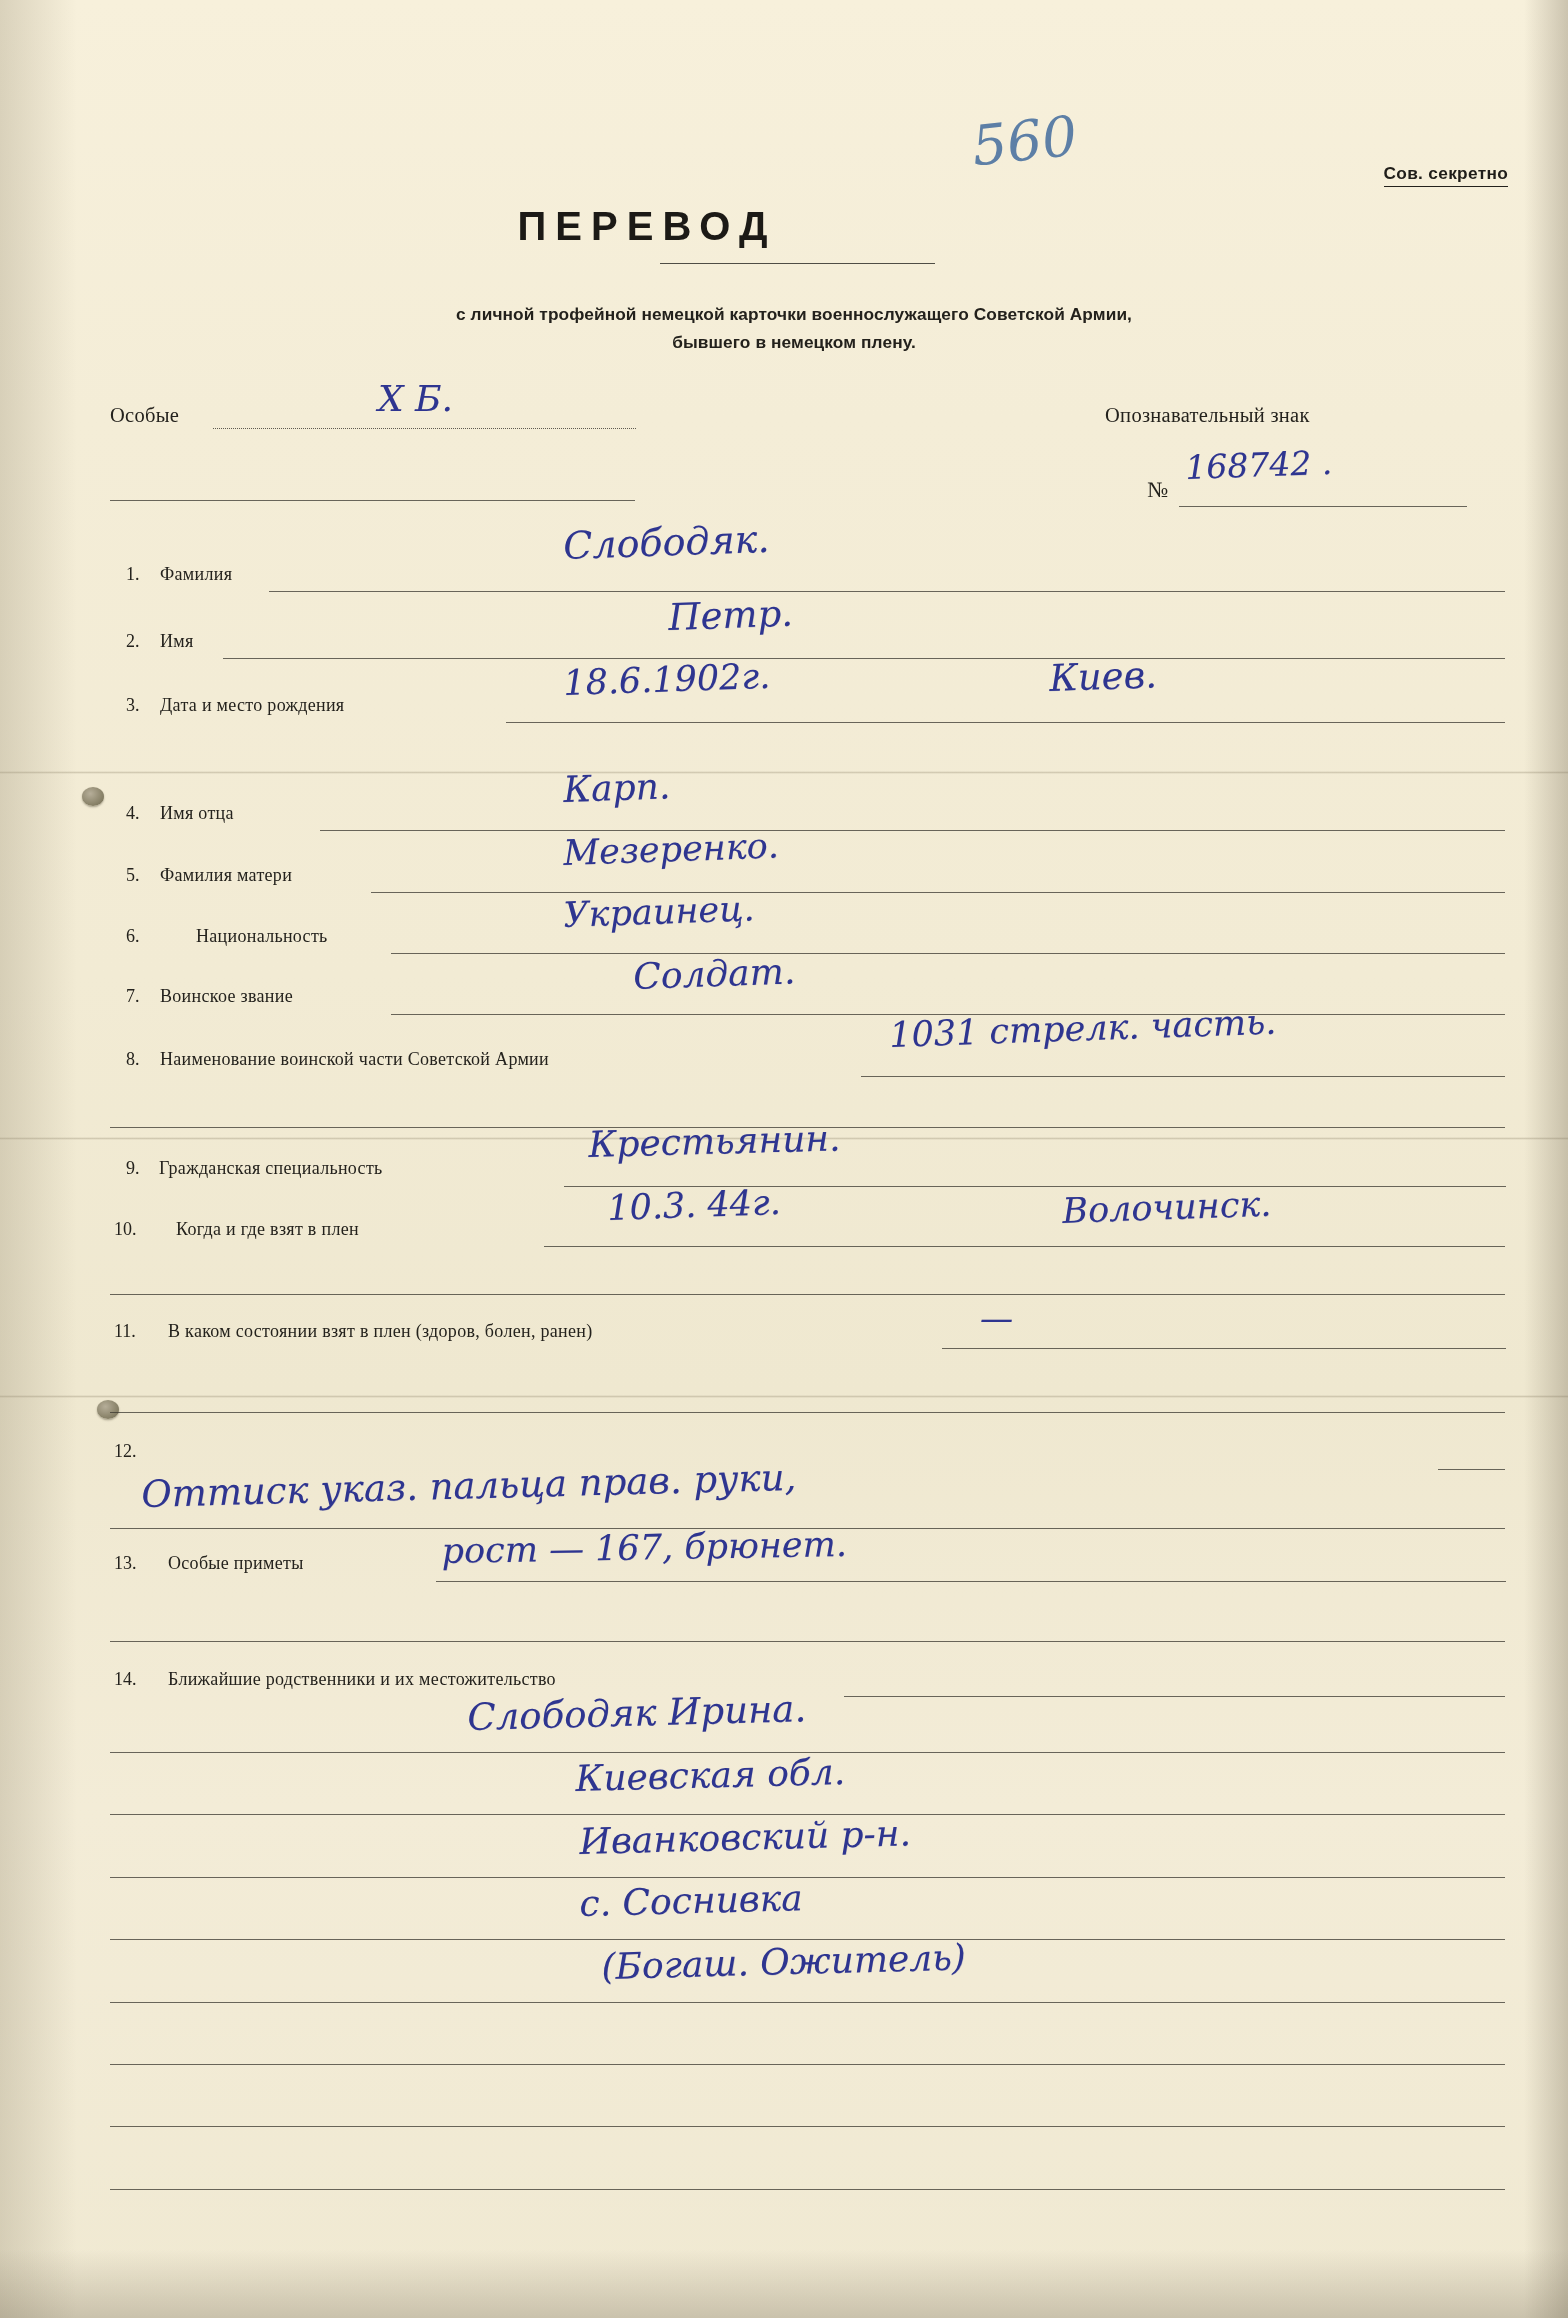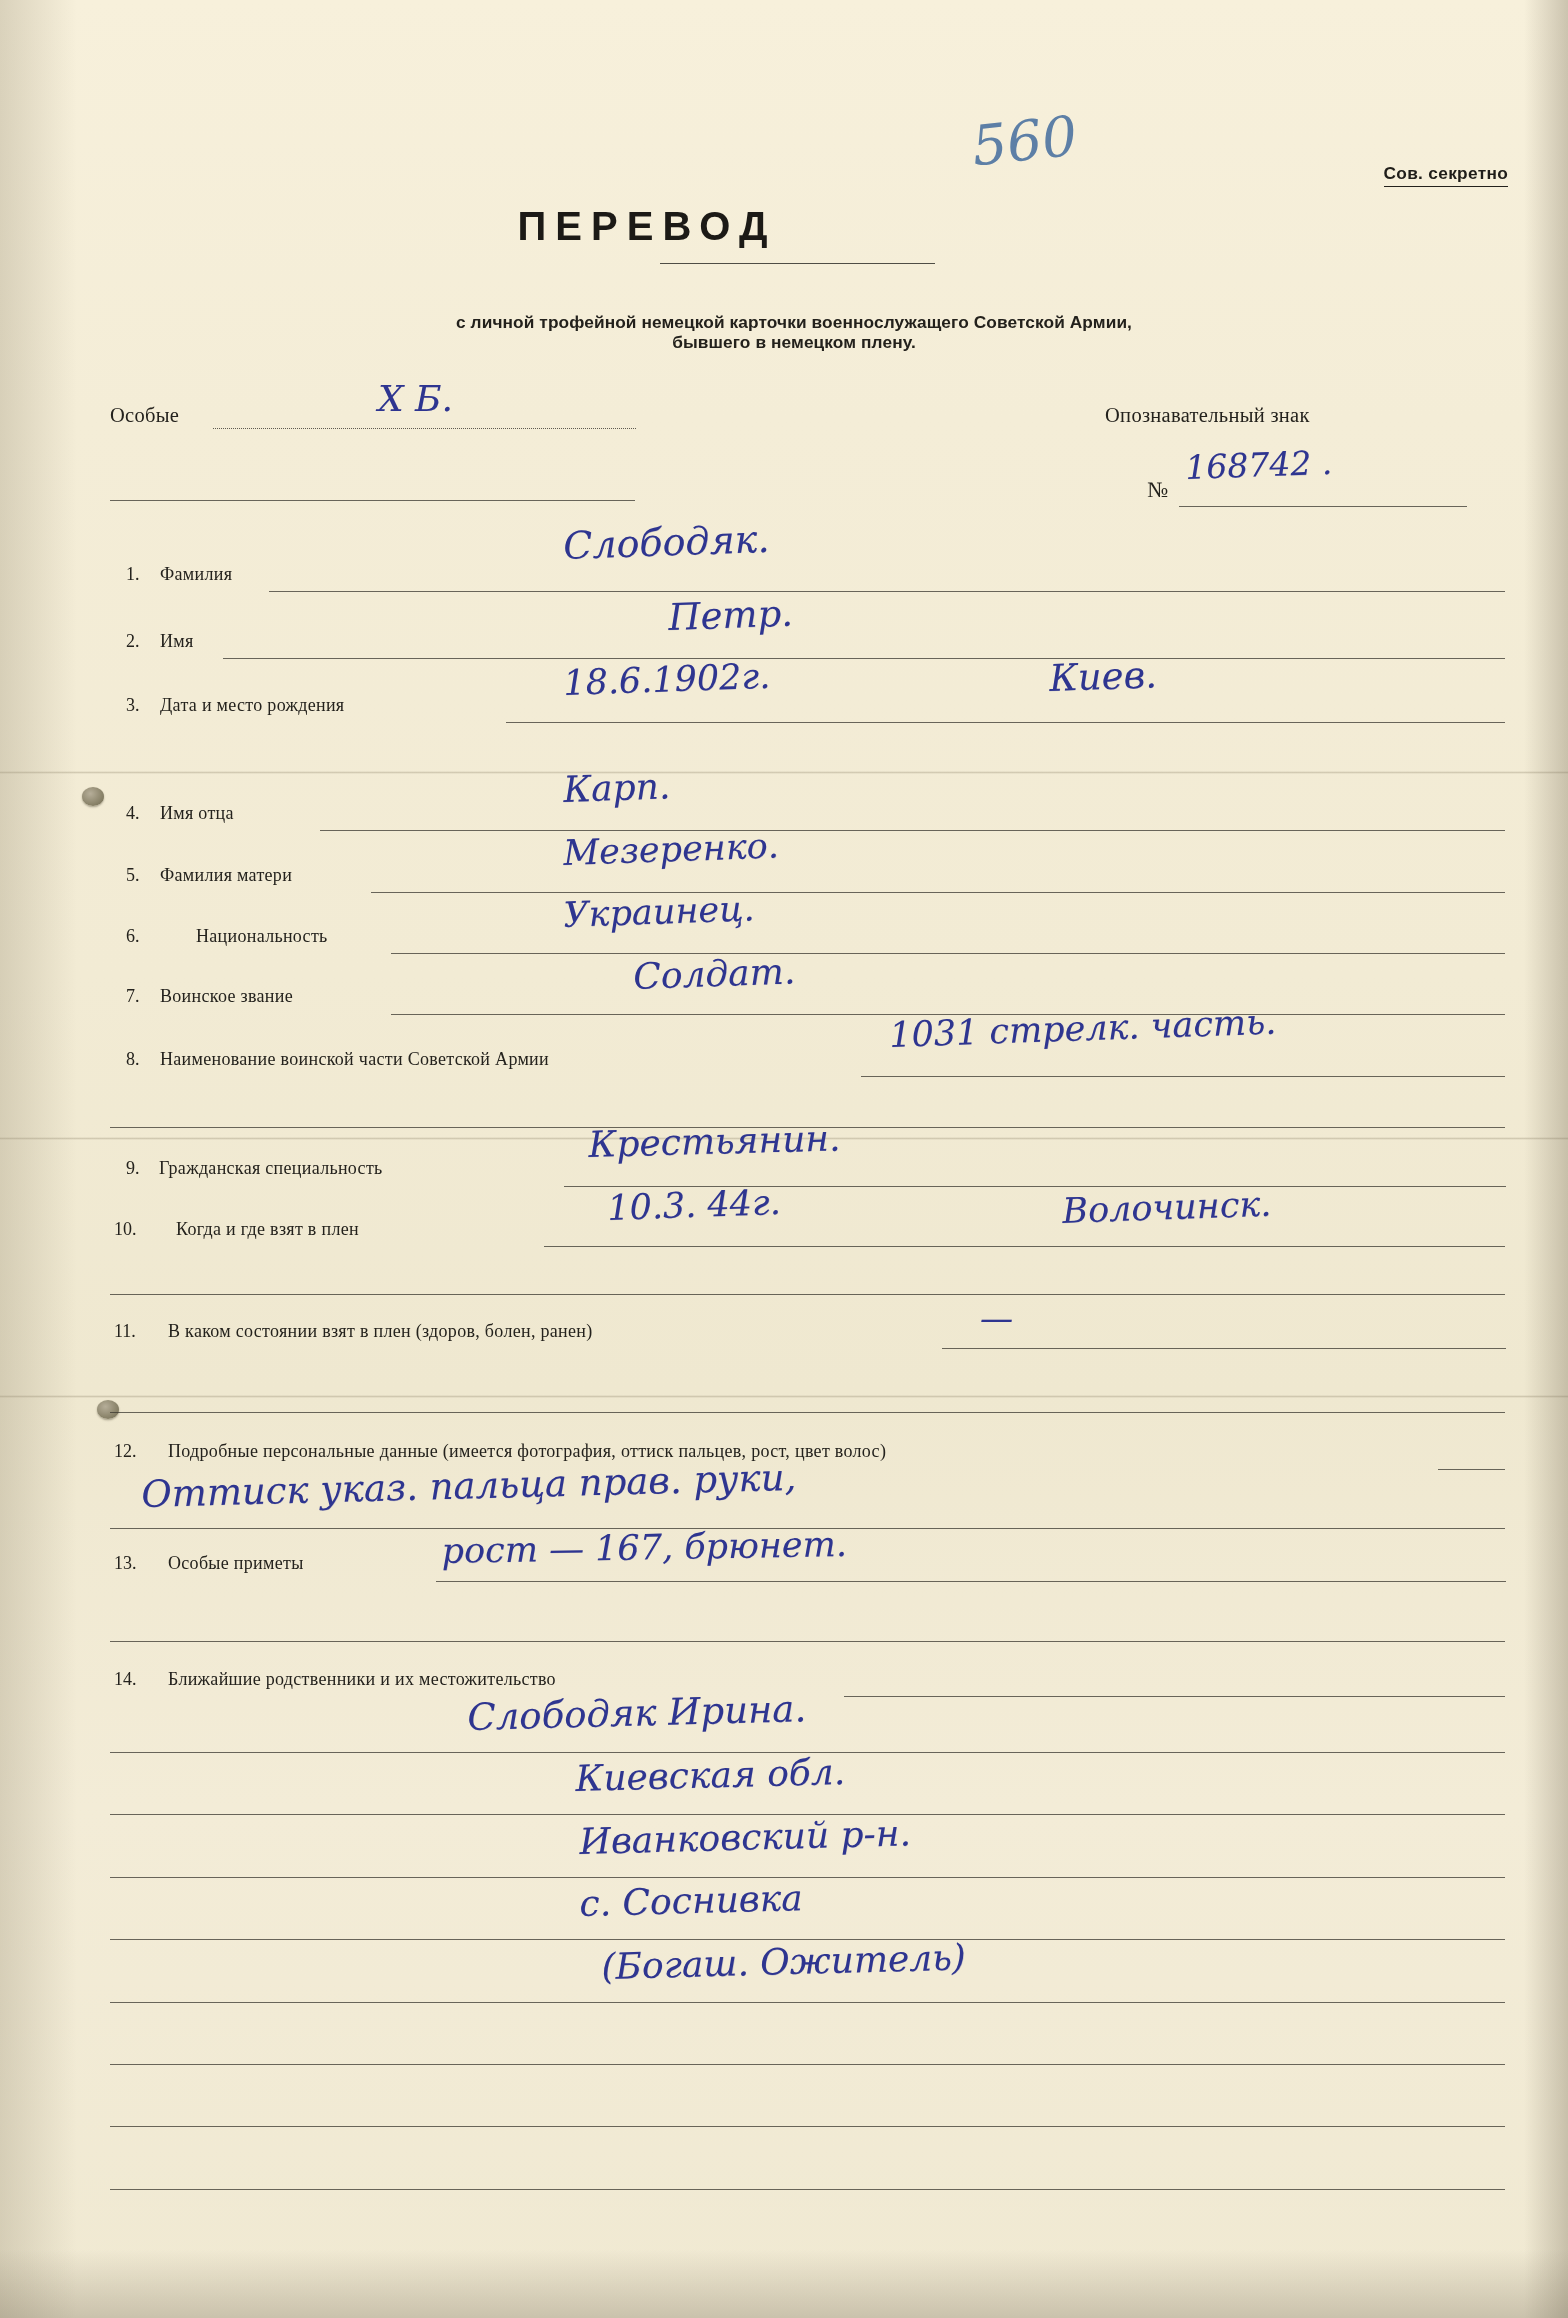--- a/index.html
+++ b/index.html
@@ -156,21 +156,21 @@
     <div class="punch" style="left: 82px; top: 787px;"></div>
     <div class="punch" style="left: 97px; top: 1400px;"></div>
 
     <div class="t secret" style="right: 61px; top: 163px;">Сов. секретно</div>
 
     <div class="hw-pencil" style="left: 972px; top: 109px; font-size: 55px; transform: rotate(-6deg);">560</div>
 
     <div class="t title" style="left: 647px; top: 204px; transform: translateX(-50%);">ПЕРЕВОД</div>
     <div class="rule" style="left: 660px; top: 263px; width: 275px; border-bottom-width: 1.9px;"></div>
 
-    <div class="t subtitle" style="left: 794px; top: 312px; transform: translateX(-50%);">с личной трофейной немецкой карточки военнослужащего Советской Армии,</div>
+    <div class="t subtitle" style="left: 794px; top: 304px; transform: translateX(-50%);">с личной трофейной немецкой карточки военнослужащего Советской Армии,</div>
     <div class="t subtitle" style="left: 794px; top: 332px; transform: translateX(-50%);">бывшего в немецком плену.</div>
 
     <div class="t label" style="left: 110px; top: 404px; font-size: 20.5px;">Особые</div>
     <div class="dots" style="left: 213px; top: 428px; width: 423px;"></div>
     <div class="hw" style="left: 378px; top: 378px; font-size: 36px;">X Б.</div>
 
     <div class="t label" style="left: 1105px; top: 404px; font-size: 20.5px;">Опознавательный знак</div>
 
     <div class="rule thin" style="left: 110px; top: 500px; width: 525px;"></div>
 
@@ -235,21 +235,20 @@
     <div class="rule thin" style="left: 110px; top: 1294px; width: 1395px;"></div>
 
     <div class="label-num t" style="left: 114px; top: 1321px;">11.</div>
     <div class="t label" style="left: 168px; top: 1321px;">В каком состоянии взят в плен (здоров, болен, ранен)</div>
     <div class="rule thin" style="left: 942px; top: 1348px; width: 564px;"></div>
     <div class="hw" style="left: 980px; top: 1299px; font-size: 33px;">—</div>
 
     <div class="rule thin" style="left: 110px; top: 1412px; width: 1395px;"></div>
 
     <div class="label-num t" style="left: 114px; top: 1441px;">12.</div>
-    <div class="t label" style="left: 168px; top: 1441px;">Подробные персональные данные (имеется фотография, оттиск пальцев, рост, цвет волос)</div>
     <div class="rule thin" style="left: 1438px; top: 1469px; width: 67px;"></div>
     <div class="rule thin" style="left: 110px; top: 1528px; width: 1395px;"></div>
     <div class="hw" style="left: 142px; top: 1473px; font-size: 37px; transform: rotate(-1.5deg);">Оттиск указ. пальца прав. руки,</div>
 
     <div class="label-num t" style="left: 114px; top: 1553px; text-align: center;">13.</div>
     <div class="t label" style="left: 168px; top: 1553px;">Особые приметы</div>
     <div class="rule thin" style="left: 436px; top: 1581px; width: 1070px;"></div>
     <div class="hw" style="left: 442px; top: 1531px; font-size: 35px; transform: rotate(-1deg);">рост — 167, брюнет.</div>
 
     <div class="rule thin" style="left: 110px; top: 1641px; width: 1395px;"></div>

